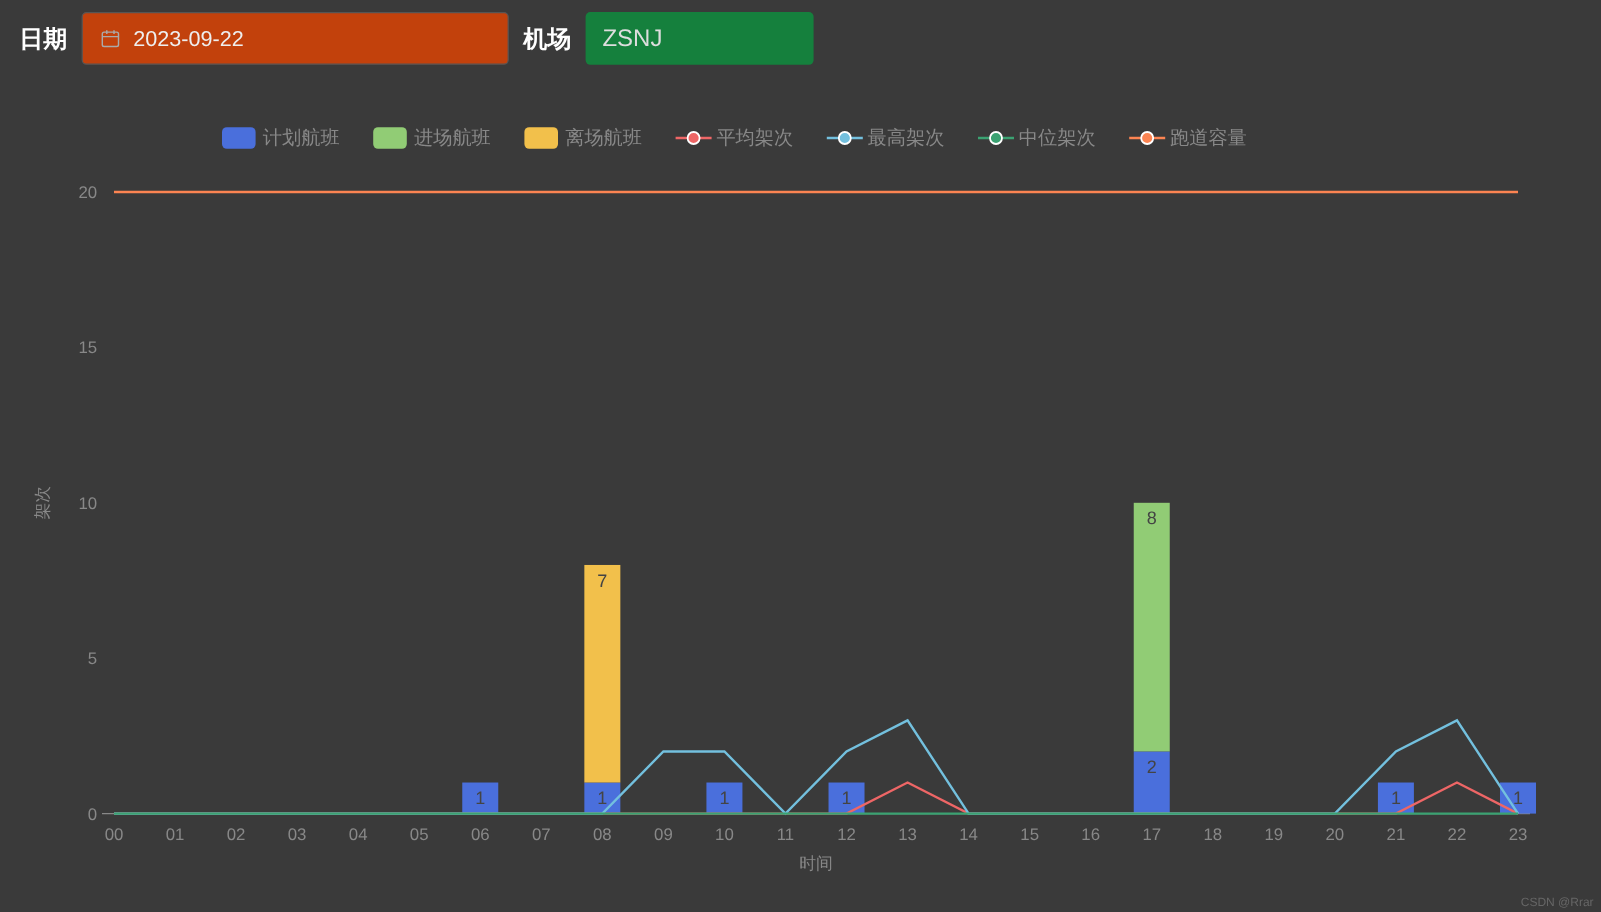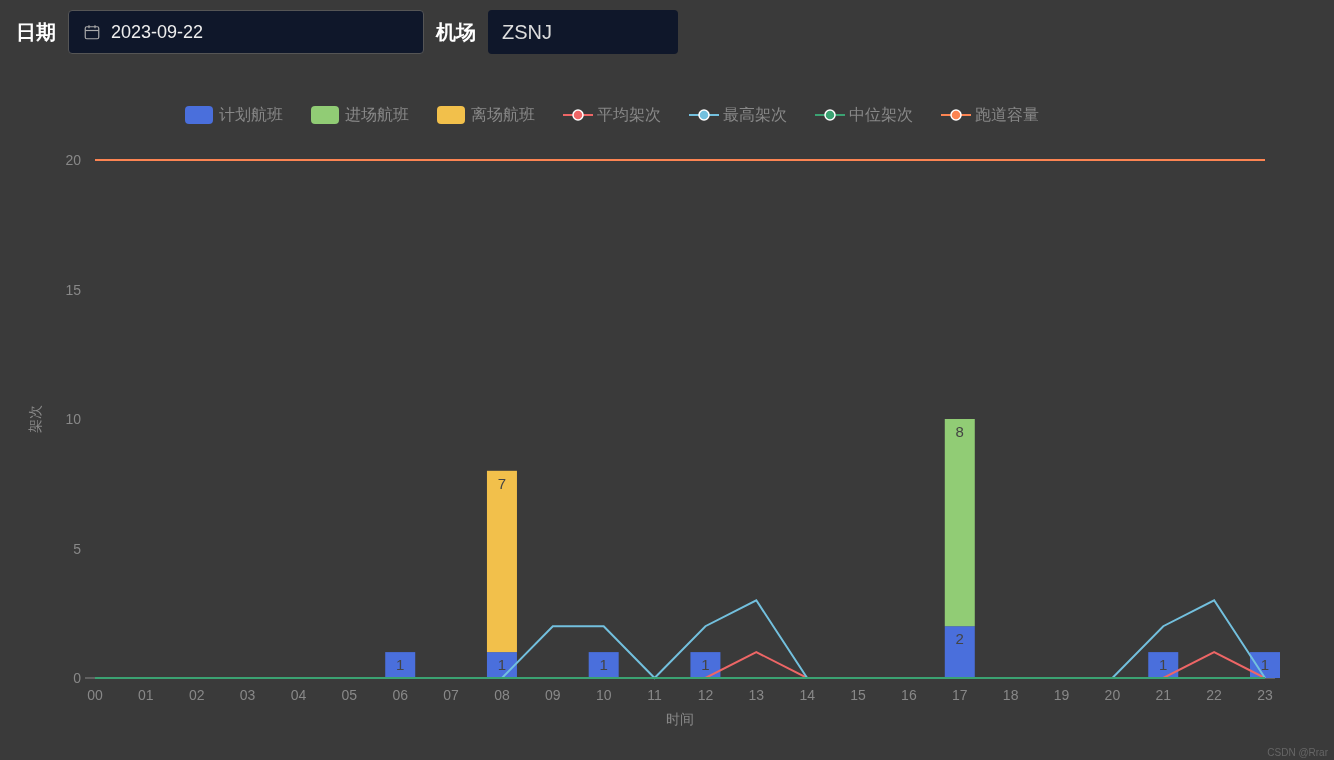--- a/index.html
+++ b/index.html
@@ -24,34 +24,34 @@
   }
   .date-field {
     display: flex;
     align-items: center;
     gap: 10px;
     border: 1px solid #555;
     border-radius: 4px;
     padding: 20px 14px;
     width: 356px;
     height: 44px;
-    background: #0f172a;
+    background: #c2410c;
   }
   .cal-icon {
     width: 18px; height: 18px;
     fill: none; stroke: #aaa; stroke-width: 1.6;
   }
   .date-text { color: #eee; font-size: 18px; }
   .airport-field {
     border: none;
     border-radius: 4px;
     padding: 10px 14px;
     height: 44px;
     width: 190px;
-    background: #0f172a;
+    background: #15803d;
     color: #ddd;
     font-size: 20px;
     outline: none;
   }
   .chart-wrap {
     position: absolute;
     left: 0; right: 0;
     top: 80px;
     bottom: 10px;
     text-decoration: underline;

